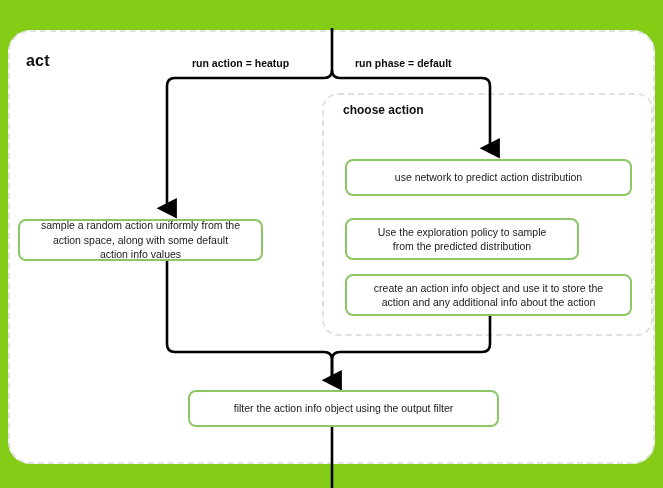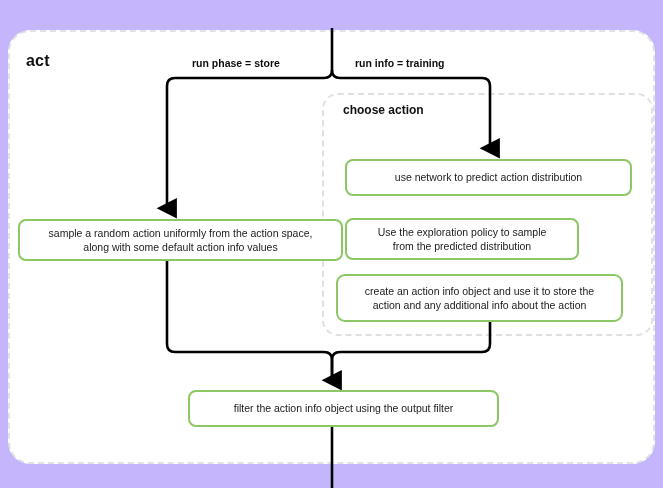--- a/index.html
+++ b/index.html
@@ -11,21 +11,21 @@
     width: 663px;
     height: 488px;
     overflow: hidden;
     font-family: "Liberation Sans", sans-serif;
   }
 
   #canvas {
     position: relative;
     width: 663px;
     height: 488px;
-    background: #c4b5fd;
+    background: #84cc16;
   }
 
   
   .act-container {
     position: absolute;
     left: 8px;
     top: 30px;
     width: 647px;
     height: 434px;
     background: #ffffff;
@@ -78,24 +78,24 @@
     display: flex;
     align-items: center;
     justify-content: center;
     text-align: center;
     color: #1a1a1a;
     font-size: 10.5px;
     line-height: 1.38;
     padding: 2px 19px;
   }
 
-  .gbox-sample   { left: 18px;  top: 219px; width: 325px; height: 42px; }
+  .gbox-sample   { left: 18px;  top: 219px; width: 245px; height: 42px; }
   .gbox-network  { left: 345px; top: 159px; width: 287px; height: 37px; }
   .gbox-explore  { left: 345px; top: 218px; width: 234px; height: 42px; }
-  .gbox-create   { left: 336px; top: 274px; width: 287px; height: 48px; border-radius: 9px; }
+  .gbox-create   { left: 345px; top: 274px; width: 287px; height: 42px; }
   .gbox-filter   { left: 188px; top: 390px; width: 311px; height: 37px; }
 
   
   .edge-label {
     position: absolute;
     font-size: 10.5px;
     font-weight: bold;
     color: #0d0d0d;
     white-space: nowrap;
   }
@@ -138,23 +138,23 @@
 
     <path d="M 490 316 L 490 344 Q 490 352 482 352 L 340 352 Q 332 352 332 360 L 332 380" fill="none" stroke="#000000" stroke-width="2.6" stroke-linejoin="round" stroke-linecap="butt"></path>
 
     <path d="M 332 427 L 332 488" fill="none" stroke="#000000" stroke-width="2.6" stroke-linecap="butt"></path>
   </svg>
 
   <div class="act-title">act</div>
 
   <div class="choose-title">choose action</div>
 
-  <div class="edge-label label-heatup">run phase = store</div>
+  <div class="edge-label label-heatup">run action = heatup</div>
 
-  <div class="edge-label label-training">run info = training</div>
+  <div class="edge-label label-training">run phase = default</div>
 
   <div class="gbox gbox-sample">sample a random action uniformly from the action space, along with some default action info values</div>
 
   <div class="gbox gbox-network">use network to predict action distribution</div>
 
   <div class="gbox gbox-explore">Use the exploration policy to sample from the predicted distribution</div>
 
   <div class="gbox gbox-create">create an action info object and use it to store the action and any additional info about the action</div>
 
   <div class="gbox gbox-filter">filter the action info object using the output filter</div>

